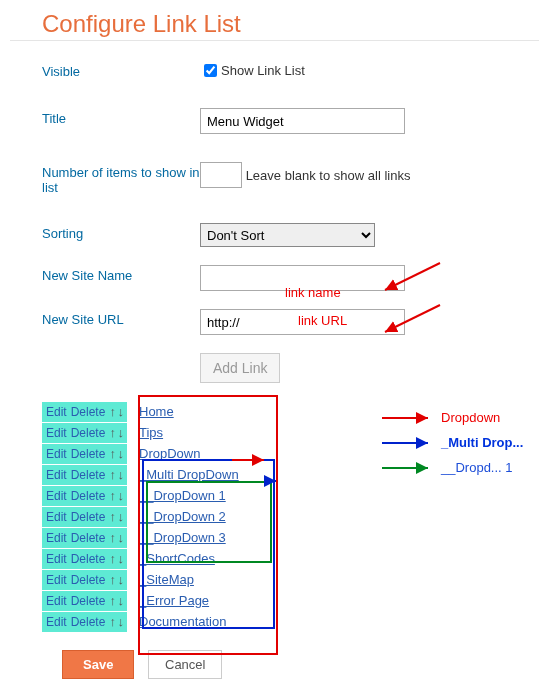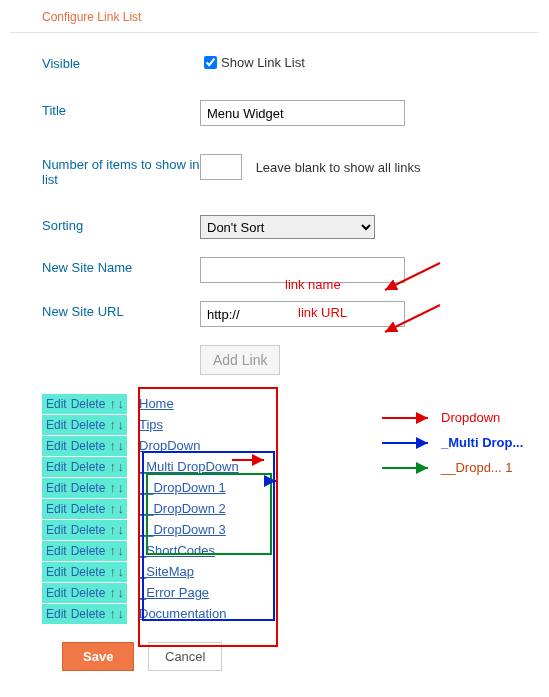--- a/index.html
+++ b/index.html
@@ -7,23 +7,23 @@
     font-family: Arial, sans-serif;
     font-size: 13px;
     margin: 0;
     padding: 10px;
     width: 549px;
     color: #333;
     position: relative;
   }
   .page-title {
     color: #e76e3c;
-    font-size: 12px;
+    font-size: 24px;
     font-weight: normal;
-    margin: 0 0 8px 32px;
+    margin: 0 0 2px 32px;
   }
   hr.divider {
     border: none;
     border-top: 1px solid #e5e5e5;
     margin: 0 0 20px 0;
   }
   .form-row {
     display: flex;
     margin: 0 0 28px 32px;
     align-items: flex-start;
@@ -45,21 +45,20 @@
     height: 26px;
   }
   input[type=text].small {
     border: 1px solid #aaa;
     width: 42px;
     height: 26px;
     vertical-align: middle;
   }
   .hint {
     color: #333;
-    margin-left: 10px;
     vertical-align: middle;
   }
   select.sort {
     border: 1px solid #888;
     padding: 2px;
     font-size: 13px;
     width: 175px;
     height: 24px;
   }
   .chk-wrap { display: flex; align-items: center; }
@@ -73,21 +72,21 @@
     cursor: default;
   }
   
   .annot {
     position: absolute;
     color: #e00;
     font-size: 13px;
     pointer-events: none;
   }
   .annot.blue { color: #0033dd; }
-  .annot.green { color: #c2410c; }
+  .annot.green { color: #1d4ed8; }
   .arrow-line { position: absolute; pointer-events: none; }
   
   .list-area {
     position: relative;
     margin-left: 32px;
     margin-top: 4px;
   }
   .list-row {
     height: 21px;
     display: flex;

